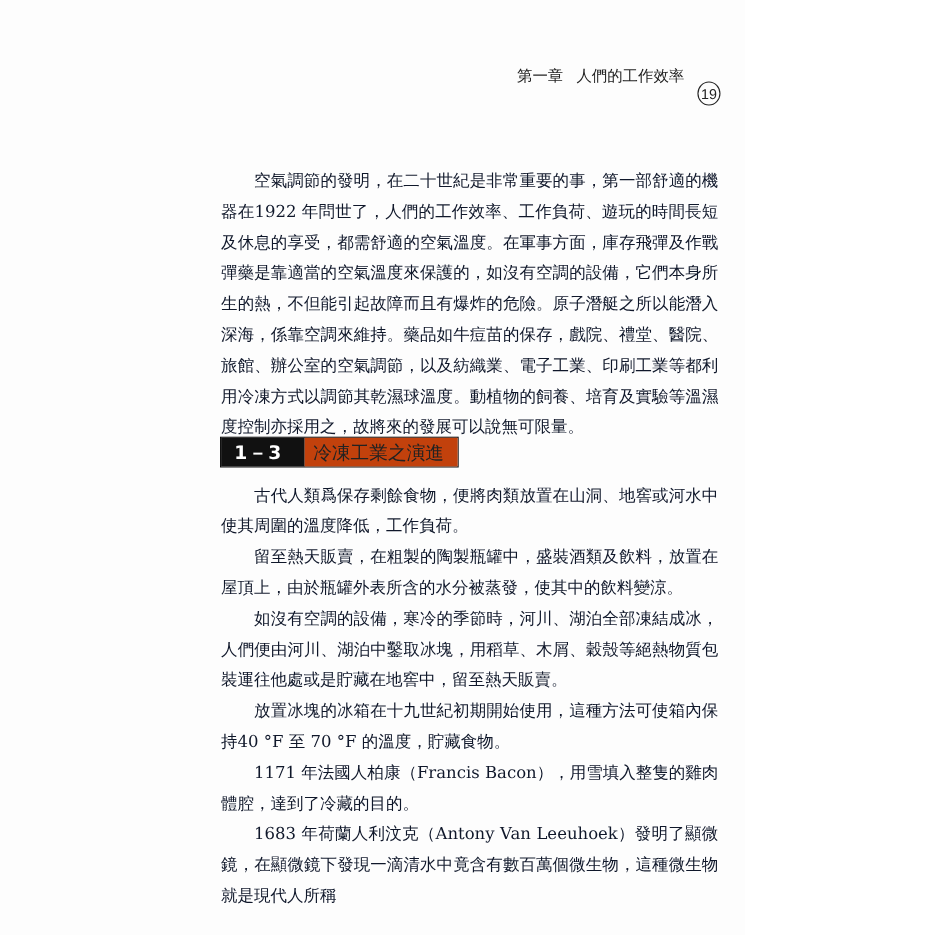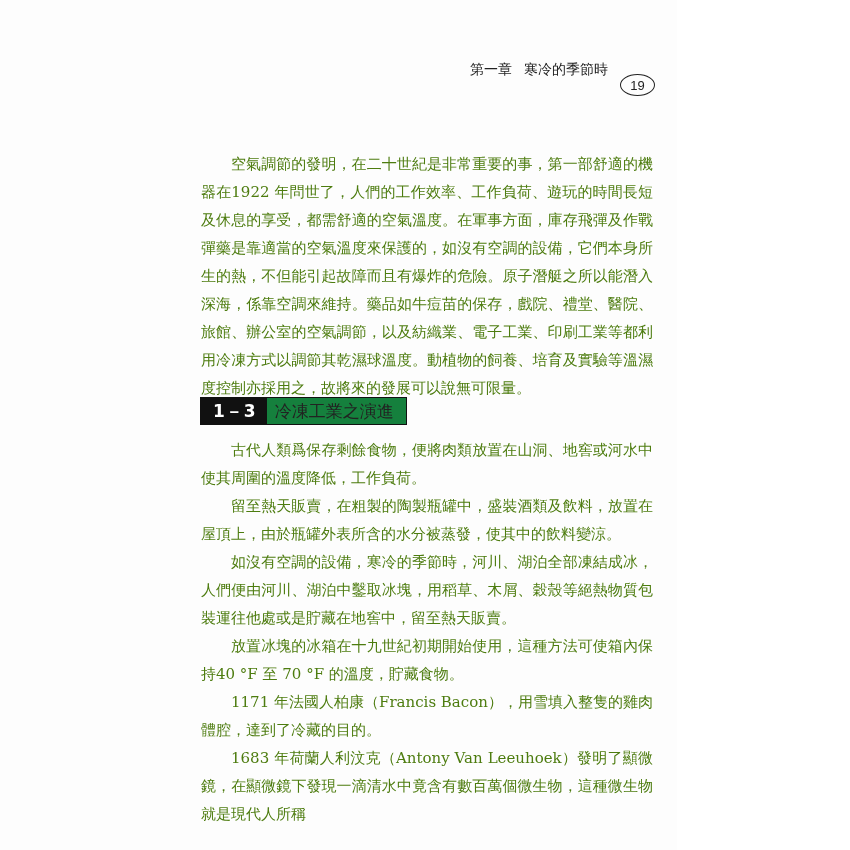--- a/index.html
+++ b/index.html
@@ -61,21 +61,21 @@
       font-size: 16px;
       color: #222;
       letter-spacing: 0.5px;
     }
     .body-text {
       position: absolute;
       left: 201px;
       width: 452px;
       font-size: 15px;
       line-height: 28px;
-      color: #4d7c0f;
+      color: #0f172a;
       text-align: justify;
     }
     .body-text p {
       margin: 0;
       text-indent: 30px;
       text-align: justify;
       text-align-last: left;
     }
     .block-1 { top: 150px; }
     .block-2 { top: 436px; }
@@ -87,43 +87,43 @@
       display: flex;
       align-items: stretch;
       border: 1.3px solid #111;
     }
     .section-number {
       background: #111;
       color: #fff;
       font-family: "DejaVu Sans", "Liberation Sans", sans-serif;
       font-weight: bold;
       font-size: 17px;
-      padding: 0 10px 0 12px;
+      padding: 0 20px 0 12px;
       display: flex;
       align-items: center;
       letter-spacing: 1px;
     }
     .section-title {
-      background: #15803d;
+      background: #c2410c;
       font-family: "DejaVu Sans", "Liberation Sans", sans-serif;
       font-size: 17px;
       padding: 0 12px 0 8px;
       display: flex;
       align-items: center;
       color: #222;
     }
   </style>
 </head>
 <body>
 
 <div class="page">
 
   <div class="running-header">
     <span class="chapter">第一章</span>
-    <span class="chapter-title">寒冷的季節時</span>
+    <span class="chapter-title">人們的工作效率</span>
     <span class="page-number">19</span>
   </div>
 
 
   <div class="body-text block-1">
     <p>空氣調節的發明，在二十世紀是非常重要的事，第一部舒適的機器在1922 年問世了，人們的工作效率、工作負荷、遊玩的時間長短及休息的享受，都需舒適的空氣溫度。在軍事方面，庫存飛彈及作戰彈藥是靠適當的空氣溫度來保護的，如沒有空調的設備，它們本身所生的熱，不但能引起故障而且有爆炸的危險。原子潛艇之所以能潛入深海，係靠空調來維持。藥品如牛痘苗的保存，戲院、禮堂、醫院、旅館、辦公室的空氣調節，以及紡織業、電子工業、印刷工業等都利用冷凍方式以調節其乾濕球溫度。動植物的飼養、培育及實驗等溫濕度控制亦採用之，故將來的發展可以說無可限量。</p>
   </div>
 
   <div class="section-banner">
     <span class="section-number">1－3</span>

